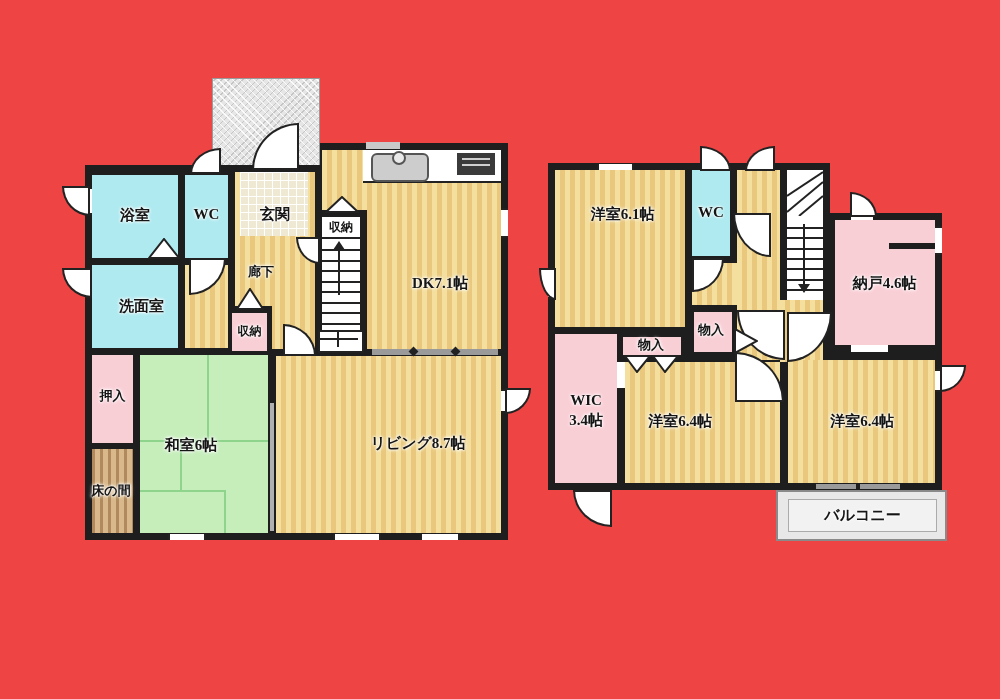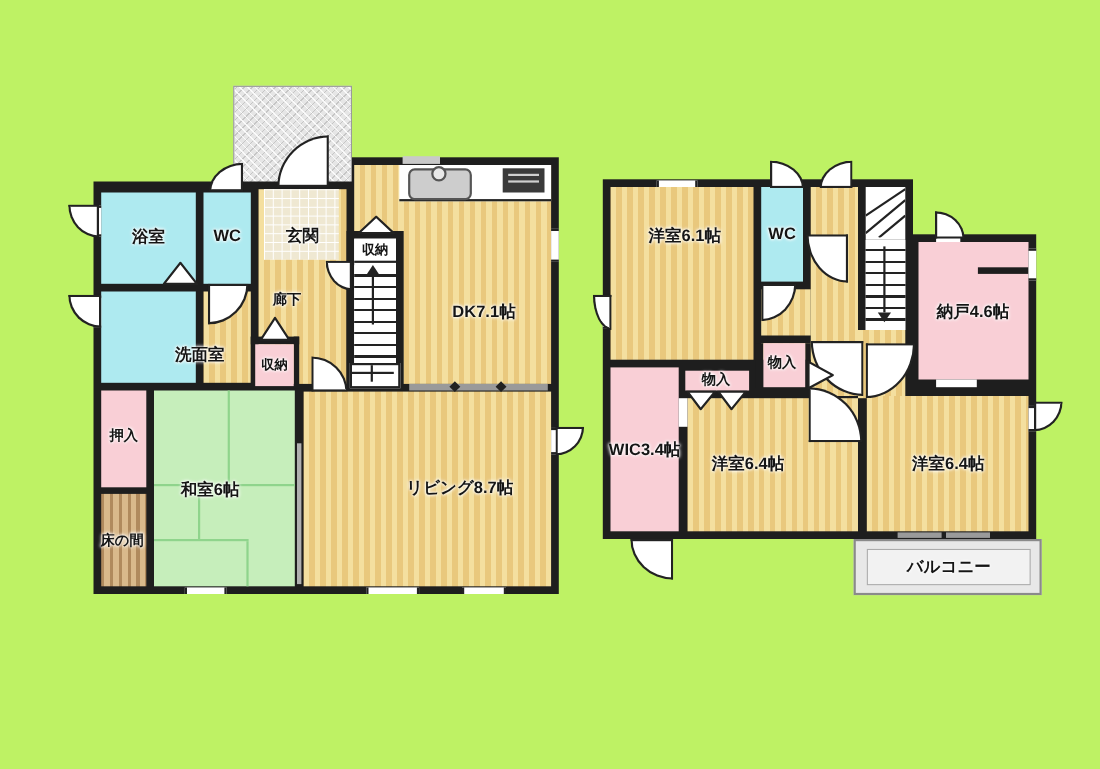--- a/index.html
+++ b/index.html
@@ -1,17 +1,17 @@
 <!DOCTYPE html>
 <html><head>
 <meta charset="utf-8">
 <style>
   html,body{margin:0;padding:0;background:#fff;}
-  .canvas{position:relative;width:1000px;height:699px;background:#bef264;overflow:hidden;
-          font-family:Liberation Sans, sans-serif;}
+  .canvas{position:relative;width:1000px;height:699px;background:#ef4444;overflow:hidden;
+          font-family:Liberation Serif, serif;}
   .abs{position:absolute;}
   .wall{background:#1e1e1e;}
   .yellow{background:repeating-linear-gradient(90deg,#f4df9f 0 5px,#e9c87d 5px 10px);}
   .cyan{background:#aeeaf0;}
   .pink{background:#f9cfd6;}
   .green{background:#c6eebb;}
   .wood{background:repeating-linear-gradient(90deg,#b08a5d 0 3px,#d9b98b 3px 8px);}
   .porch{background:#e6e6e6;
     background-image:repeating-linear-gradient(45deg,rgba(255,255,255,.85) 0 1px,transparent 1px 5px),
                      repeating-linear-gradient(-45deg,rgba(170,170,170,.55) 0 1px,transparent 1px 5px);
@@ -132,21 +132,21 @@
       </div>
     <div class="abs lbl sm" style="left:238px;top:263px;width:46px;height:18px;justify-content:center;">
         <span>廊下</span>
       </div>
     <div class="abs lbl xs" style="left:322px;top:219px;width:38px;height:16px;">
         <span>収納</span>
       </div>
     <div class="abs lbl" style="left:390px;top:272px;width:100px;height:22px;">
         <span>DK7.1帖</span>
       </div>
-    <div class="abs lbl" style="left:92px;top:312px;width:99px;height:20px;margin-left:40px;">
+    <div class="abs lbl" style="left:92px;top:296px;width:99px;height:20px;">
         <span>洗面室</span>
       </div>
     <div class="abs lbl xs" style="left:232px;top:323px;width:35px;height:16px;">
         <span>収納</span>
       </div>
     <div class="abs lbl sm" style="left:92px;top:387px;width:41px;height:18px;">
         <span>押入</span>
       </div>
     <div class="abs lbl" style="left:136px;top:434px;width:110px;height:22px;">
         <span>和室6帖</span>
@@ -237,21 +237,21 @@
       </div>
     <div class="abs lbl" style="left:832px;top:272px;width:105px;height:22px;">
         <span>納戸4.6帖</span>
       </div>
     <div class="abs lbl sm" style="left:626px;top:336px;width:50px;height:18px;">
         <span>物入</span>
       </div>
     <div class="abs lbl sm" style="left:688px;top:321px;width:46px;height:18px;">
         <span>物入</span>
       </div>
-    <div class="abs lbl" style="left:554px;top:388px;width:64px;height:44px;flex-direction:row;line-height:20px;">
+    <div class="abs lbl" style="left:554px;top:388px;width:64px;height:44px;flex-direction:column;line-height:20px;">
       <span>WIC</span>
         <span>3.4帖</span>
     </div>
     <div class="abs lbl" style="left:605px;top:410px;width:150px;height:22px;">
         <span>洋室6.4帖</span>
       </div>
     <div class="abs lbl" style="left:787px;top:410px;width:150px;height:22px;">
         <span>洋室6.4帖</span>
       </div>
   </div>

